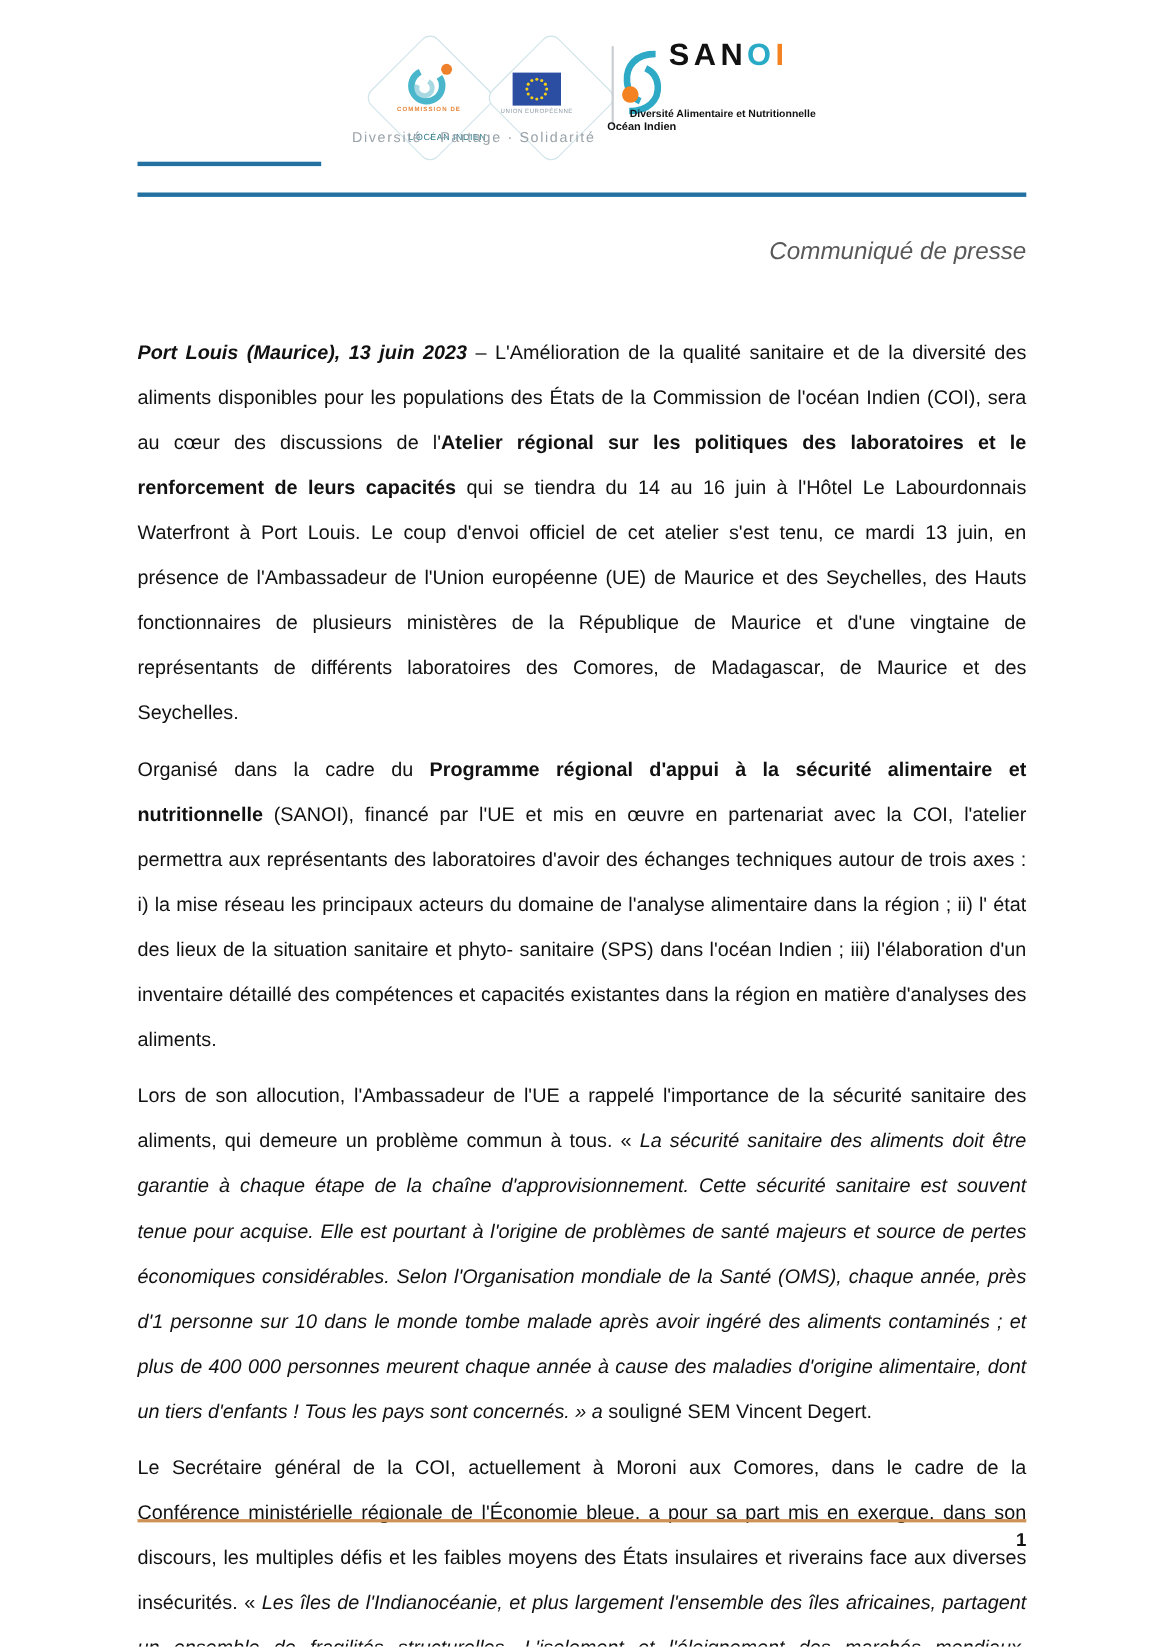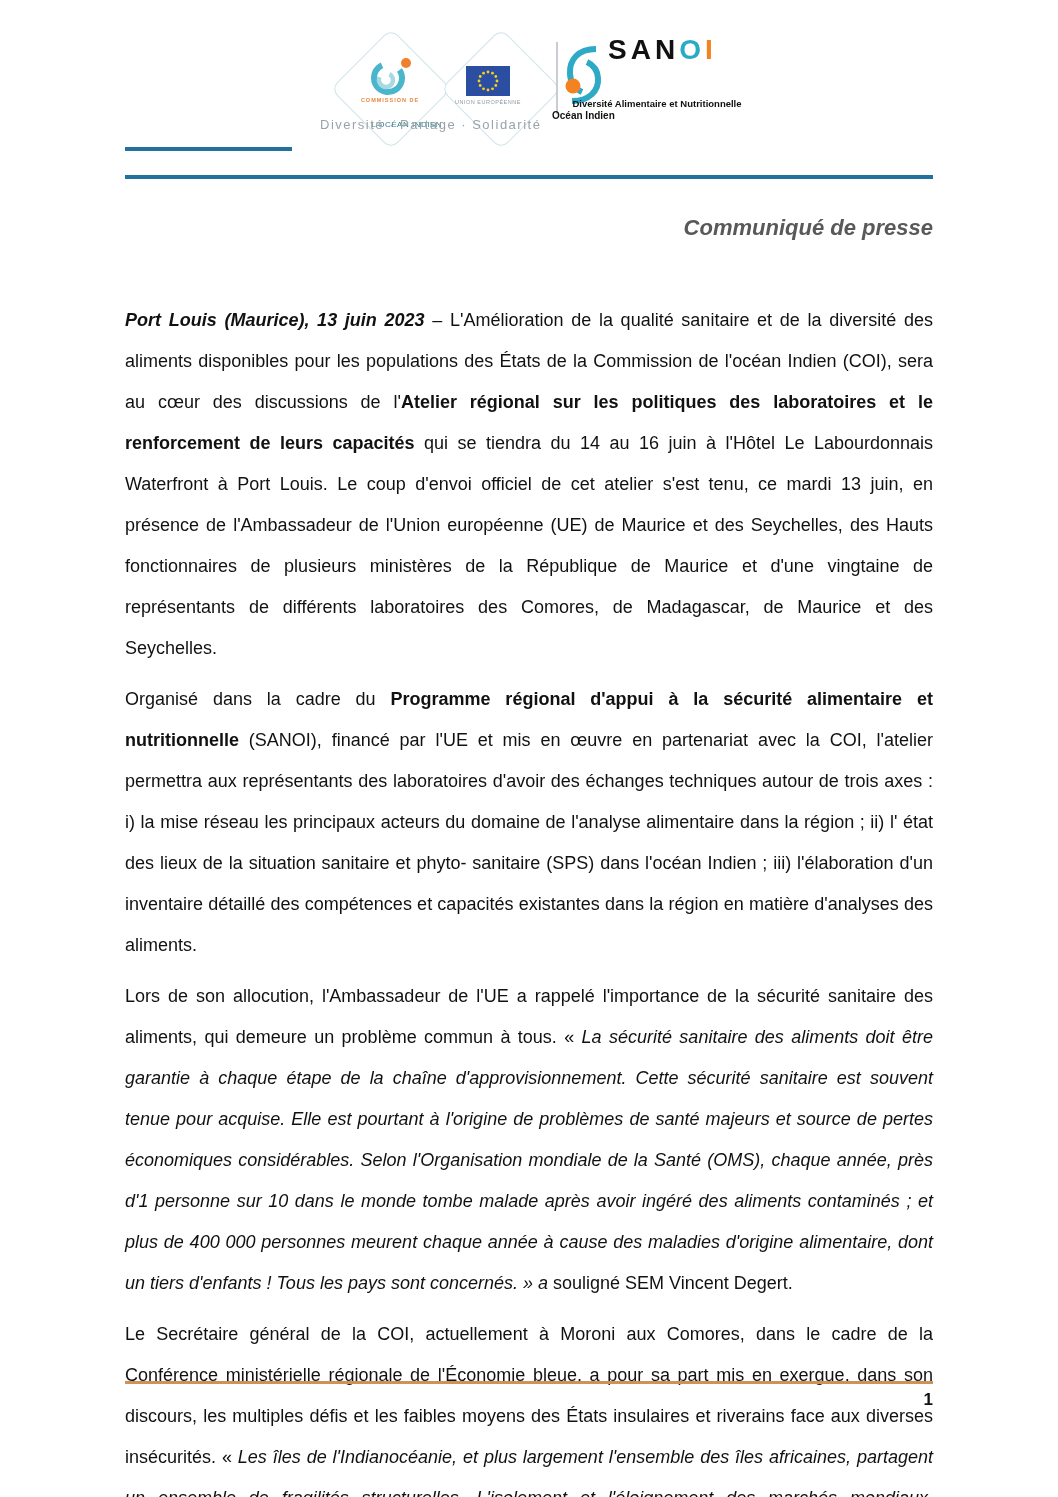--- a/index.html
+++ b/index.html
@@ -83,21 +83,21 @@
   }
   .footer-rule {
     position: absolute; left: 125px; top: 1381px; width: 808px; height: 3px;
     background: #ce9257;
   }
 
   
   .kicker {
     position: absolute; left: 425px; top: 215px; width: 508px;
     text-align: right;
-    font-size: 22px; font-weight: bold; font-style: italic;
+    font-size: 22px; font-weight: normal; font-style: italic;
     color: #595959;
   }
   .body-text {
     position: absolute; left: 125px; top: 300px; width: 808px;
     font-size: 18px; line-height: 41px; color: #111111;
     text-align: justify;
   }
   .body-par { margin: 0 0 10px 0; }
   .run-regular { font-weight: normal; font-style: normal; }
   .run-bold { font-weight: bold; }

